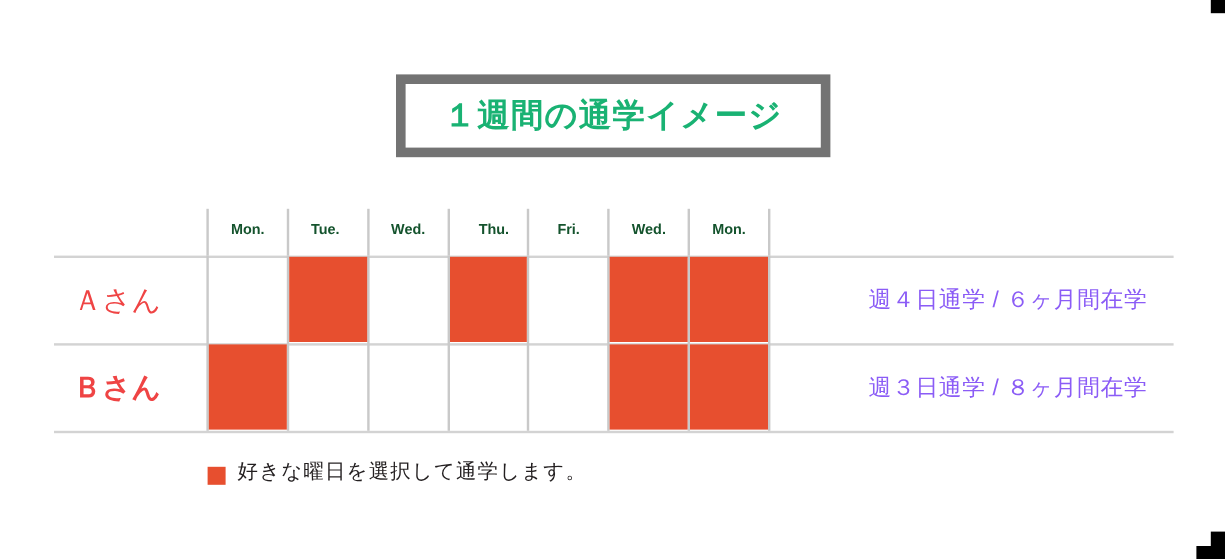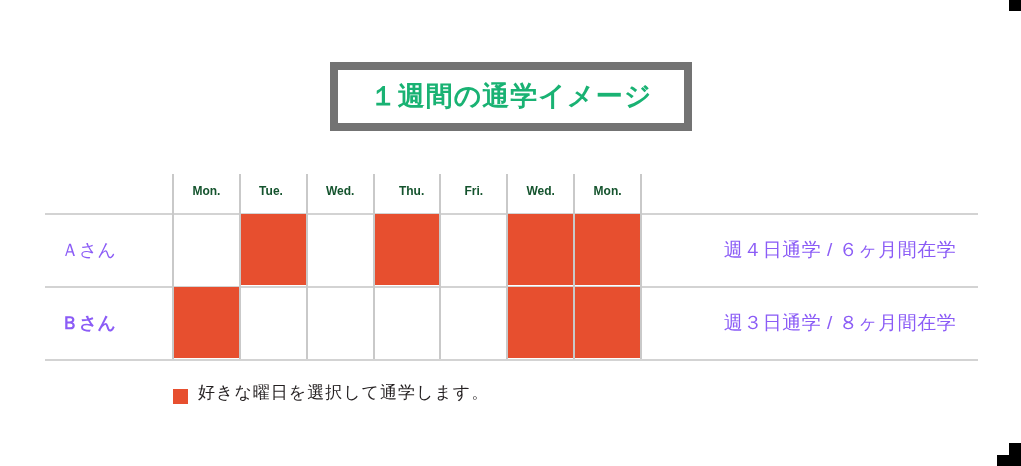--- a/index.html
+++ b/index.html
@@ -101,22 +101,22 @@
 
   .cell-fill {
     position: absolute;
     background: #e74f2f;
   }
 
   .person-label {
     position: absolute;
     left: 16px;
     width: 110px;
-    font-size: 18px;
-    color: #8b5cf6;
+    font-size: 24px;
+    color: #ef4444;
     display: flex;
     align-items: center;
     height: 73px;
   }
   .person-label.p0 { top: 45px; }
   .person-label.p1 { top: 118px; font-weight: bold; }
 
   .person-note {
     position: absolute;
     left: 650px;

